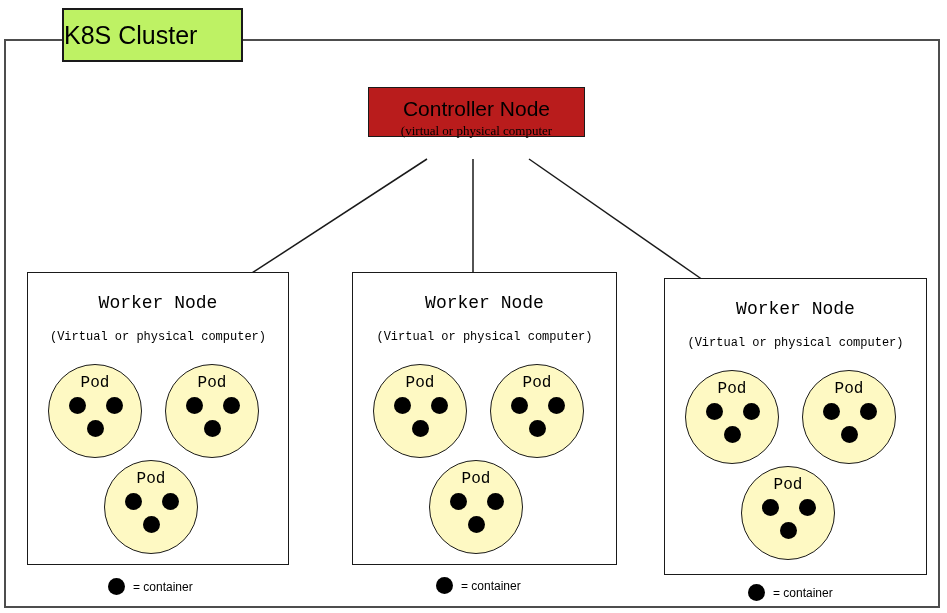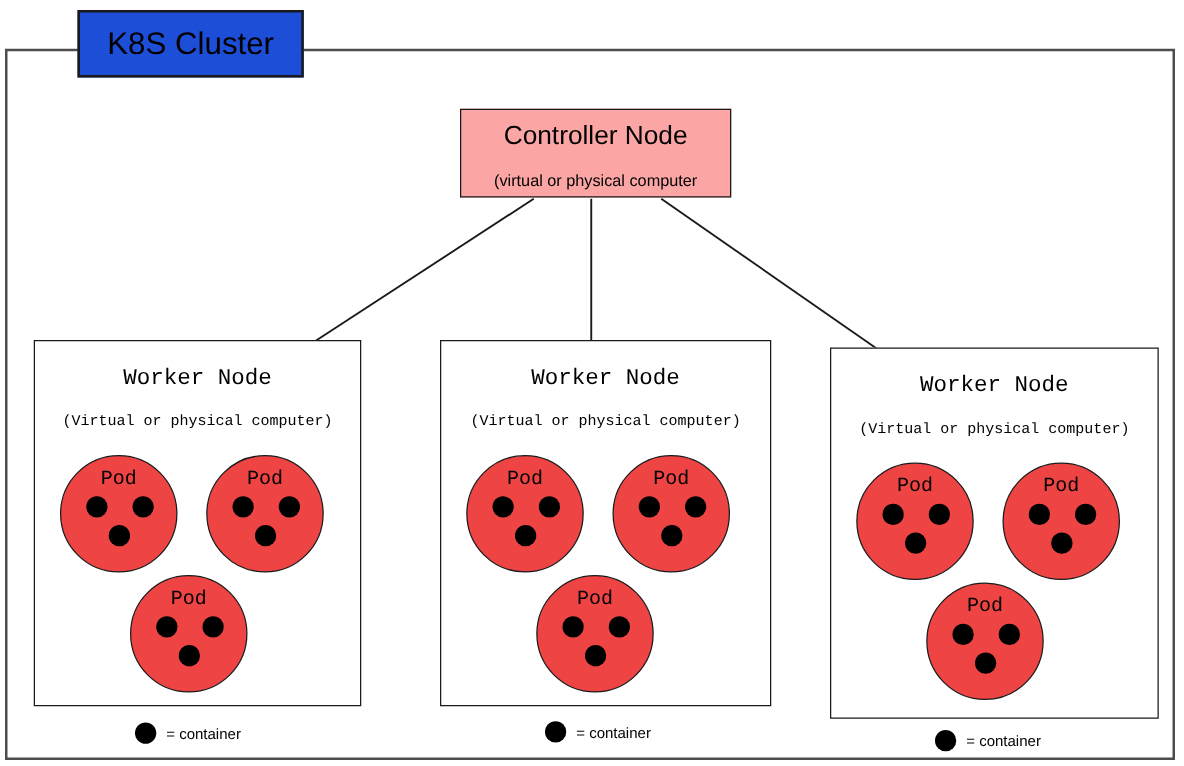--- a/index.html
+++ b/index.html
@@ -28,38 +28,38 @@
     left: 0; top: 0;
     width: 947px; height: 613px;
     z-index: 2;
     pointer-events: none;
   }
 
   .cluster-title-box {
     position: absolute;
     left: 62px; top: 8px;
     width: 181px; height: 54px;
-    background: #1d4ed8;
+    background: #bef264;
     border: 2px solid var(--box-border, #1a1a1a);
-    display: flex; align-items: center; justify-content: center;
+    display: flex; align-items: center; justify-content: flex-start;
     font-size: 25px;
     z-index: 3;
   }
 
   .controller-box {
     position: absolute;
     left: 368px; top: 87px;
-    width: 217px; height: 71px;
-    background: #fca5a5;
+    width: 217px; height: 50px;
+    background: #b91c1c;
     border: 1.5px solid var(--box-border, #1a1a1a);
     text-align: center;
     z-index: 3;
   }
   .controller-title { margin-top: 9px; font-size: 21px; }
-  .controller-subtitle { margin-top: 16px; font-size: 13px; }
+  .controller-subtitle { margin-top: 2px; font-size: 13px; font-family: Liberation Serif, serif; }
 
   .worker-box {
     position: absolute;
     background: #fff;
     border: 1.5px solid var(--box-border, #1a1a1a);
     text-align: center;
     z-index: 3;
     font-family: Liberation Mono, monospace;
   }
   .worker-1 { left: 27px;  top: 272px; width: 262px; height: 293px; }
@@ -67,21 +67,21 @@
   .worker-3 { left: 664px; top: 278px; width: 263px; height: 297px; }
 
   .worker-title { margin-top: 20px; font-size: 18px; }
   .worker-subtitle { margin-top: 17px; font-size: 12px; }
 
   .pod {
     position: absolute;
     width: 94px; height: 94px;
     border: 1.5px solid var(--box-border, #1a1a1a);
     border-radius: 50%;
-    background: #ef4444;
+    background: #fef9c3;
   }
   .pod-a { left: 20px;  top: 91px; }
   .pod-b { left: 137px; top: 91px; }
   .pod-c { left: 76px;  top: 187px; }
 
   .pod-label {
     position: absolute;
     top: 9px; left: 0;
     width: 100%;
     text-align: center;

